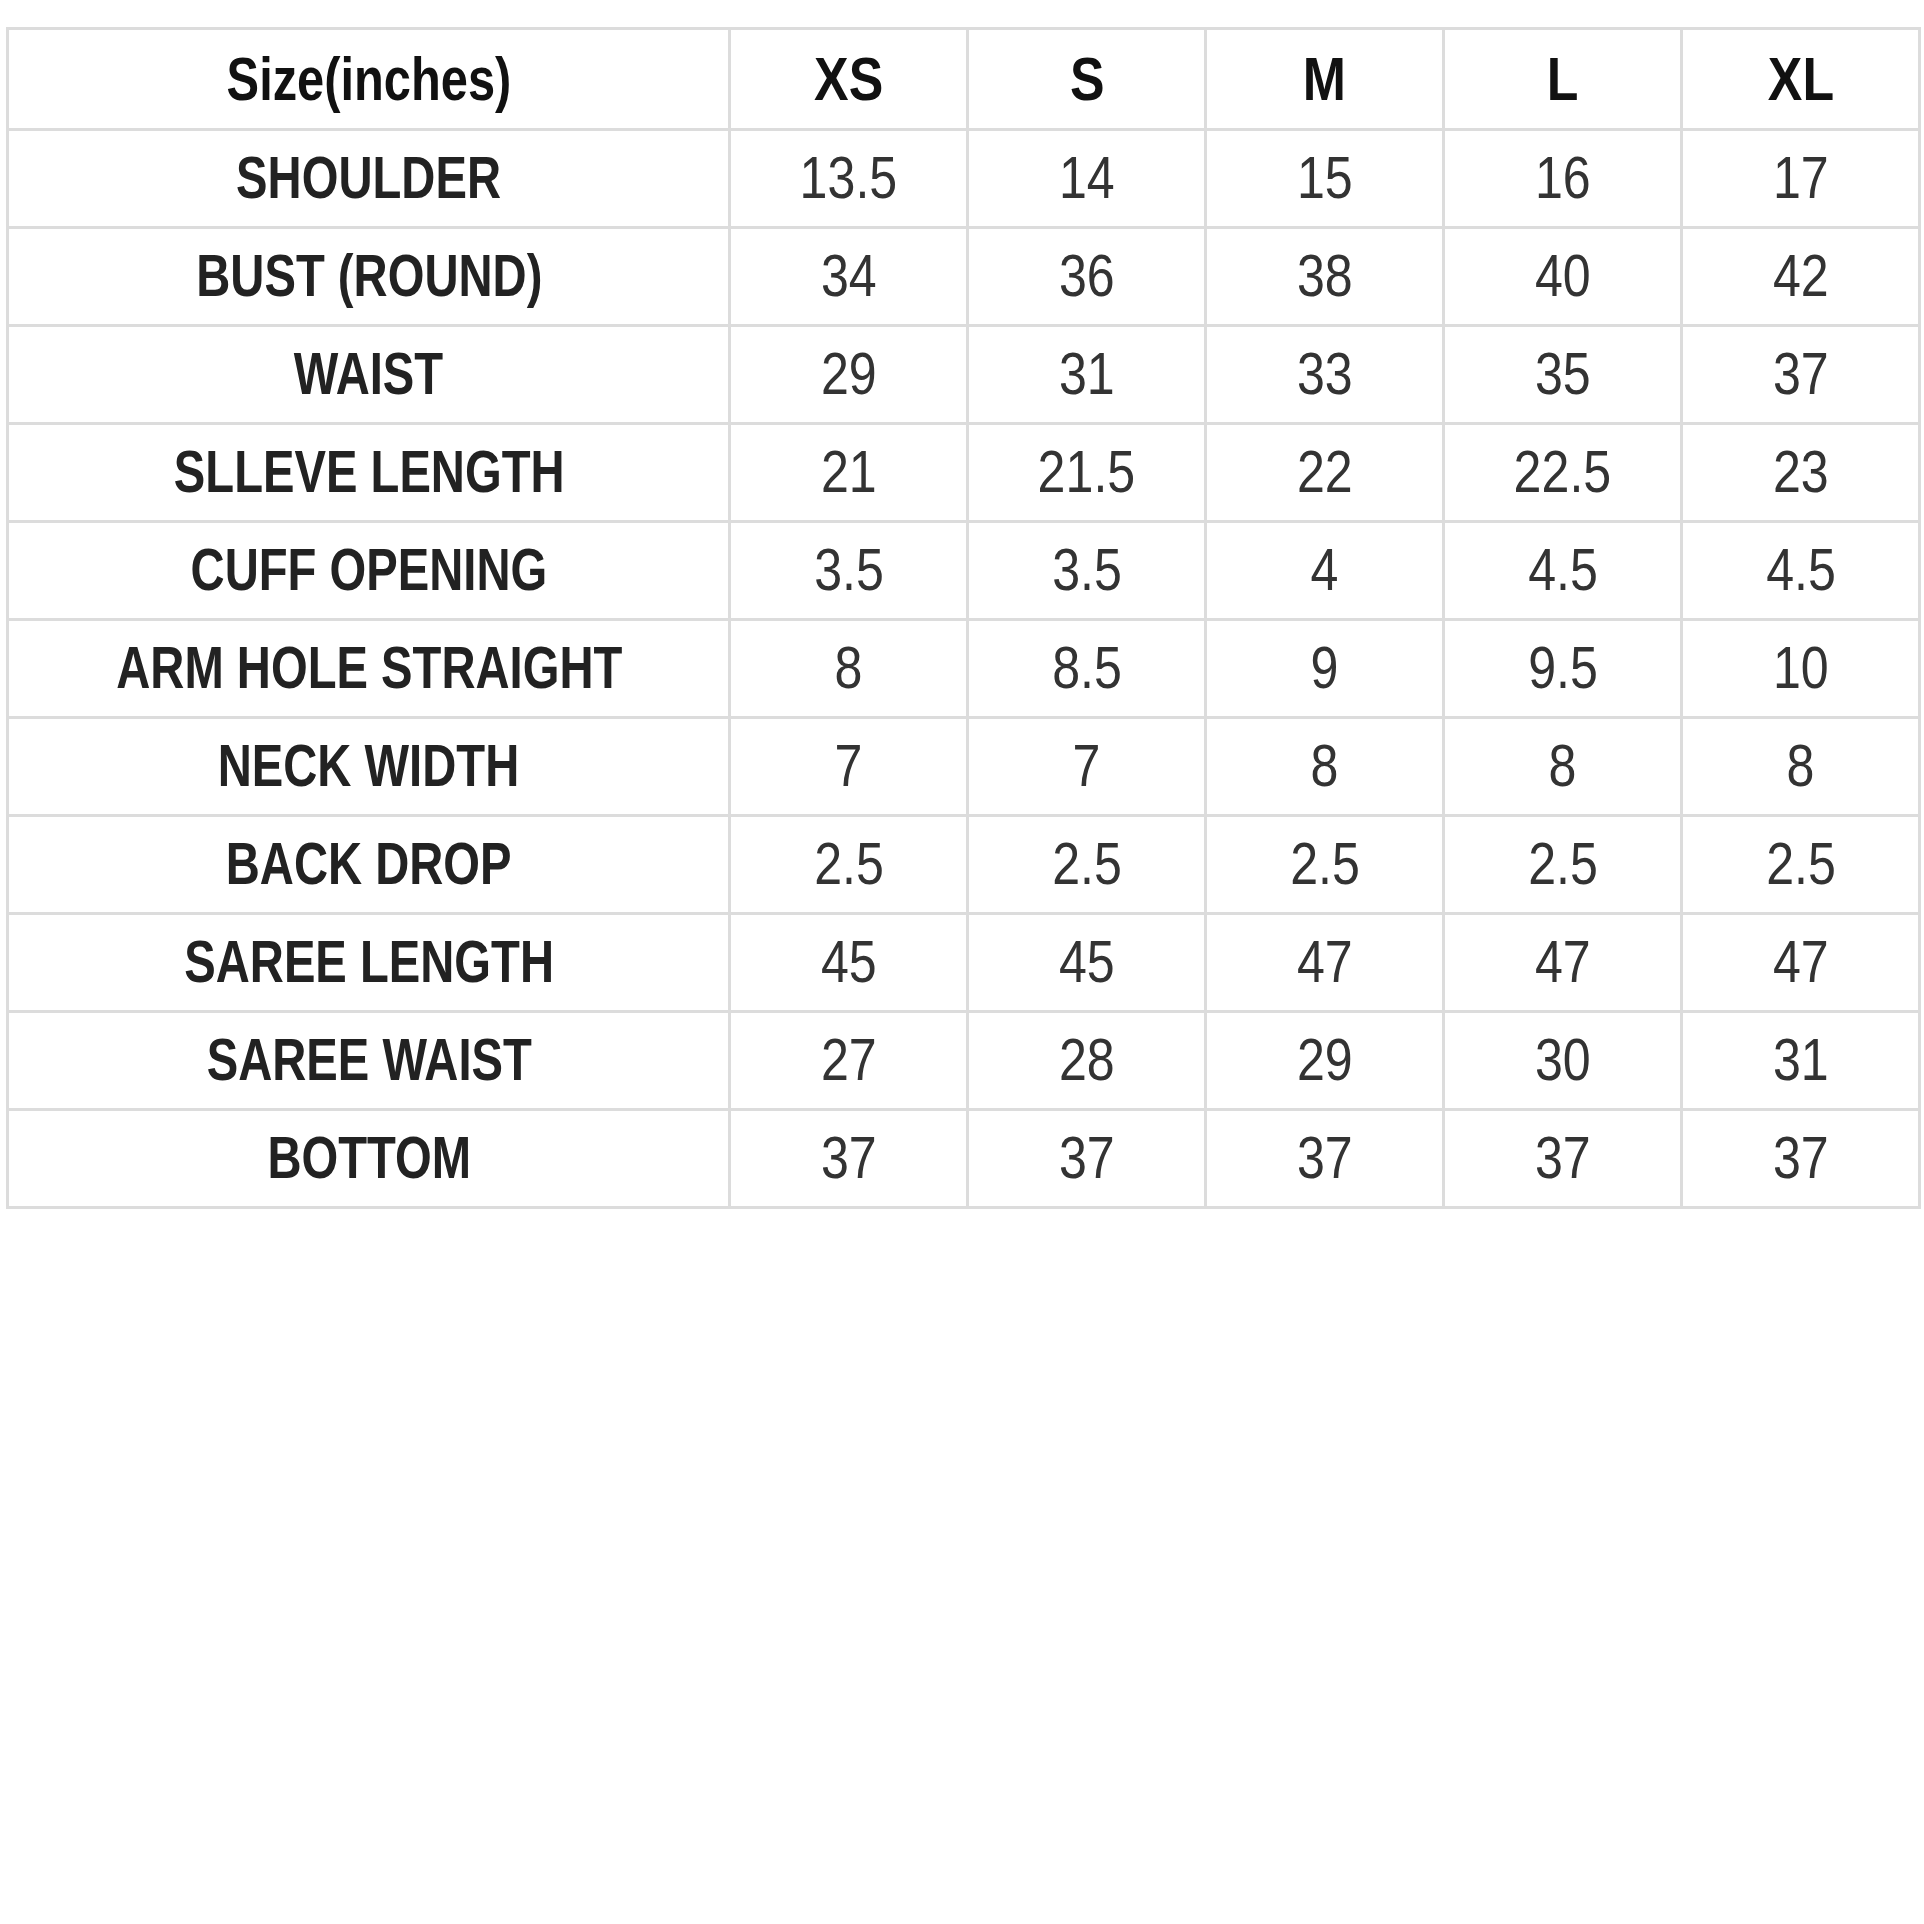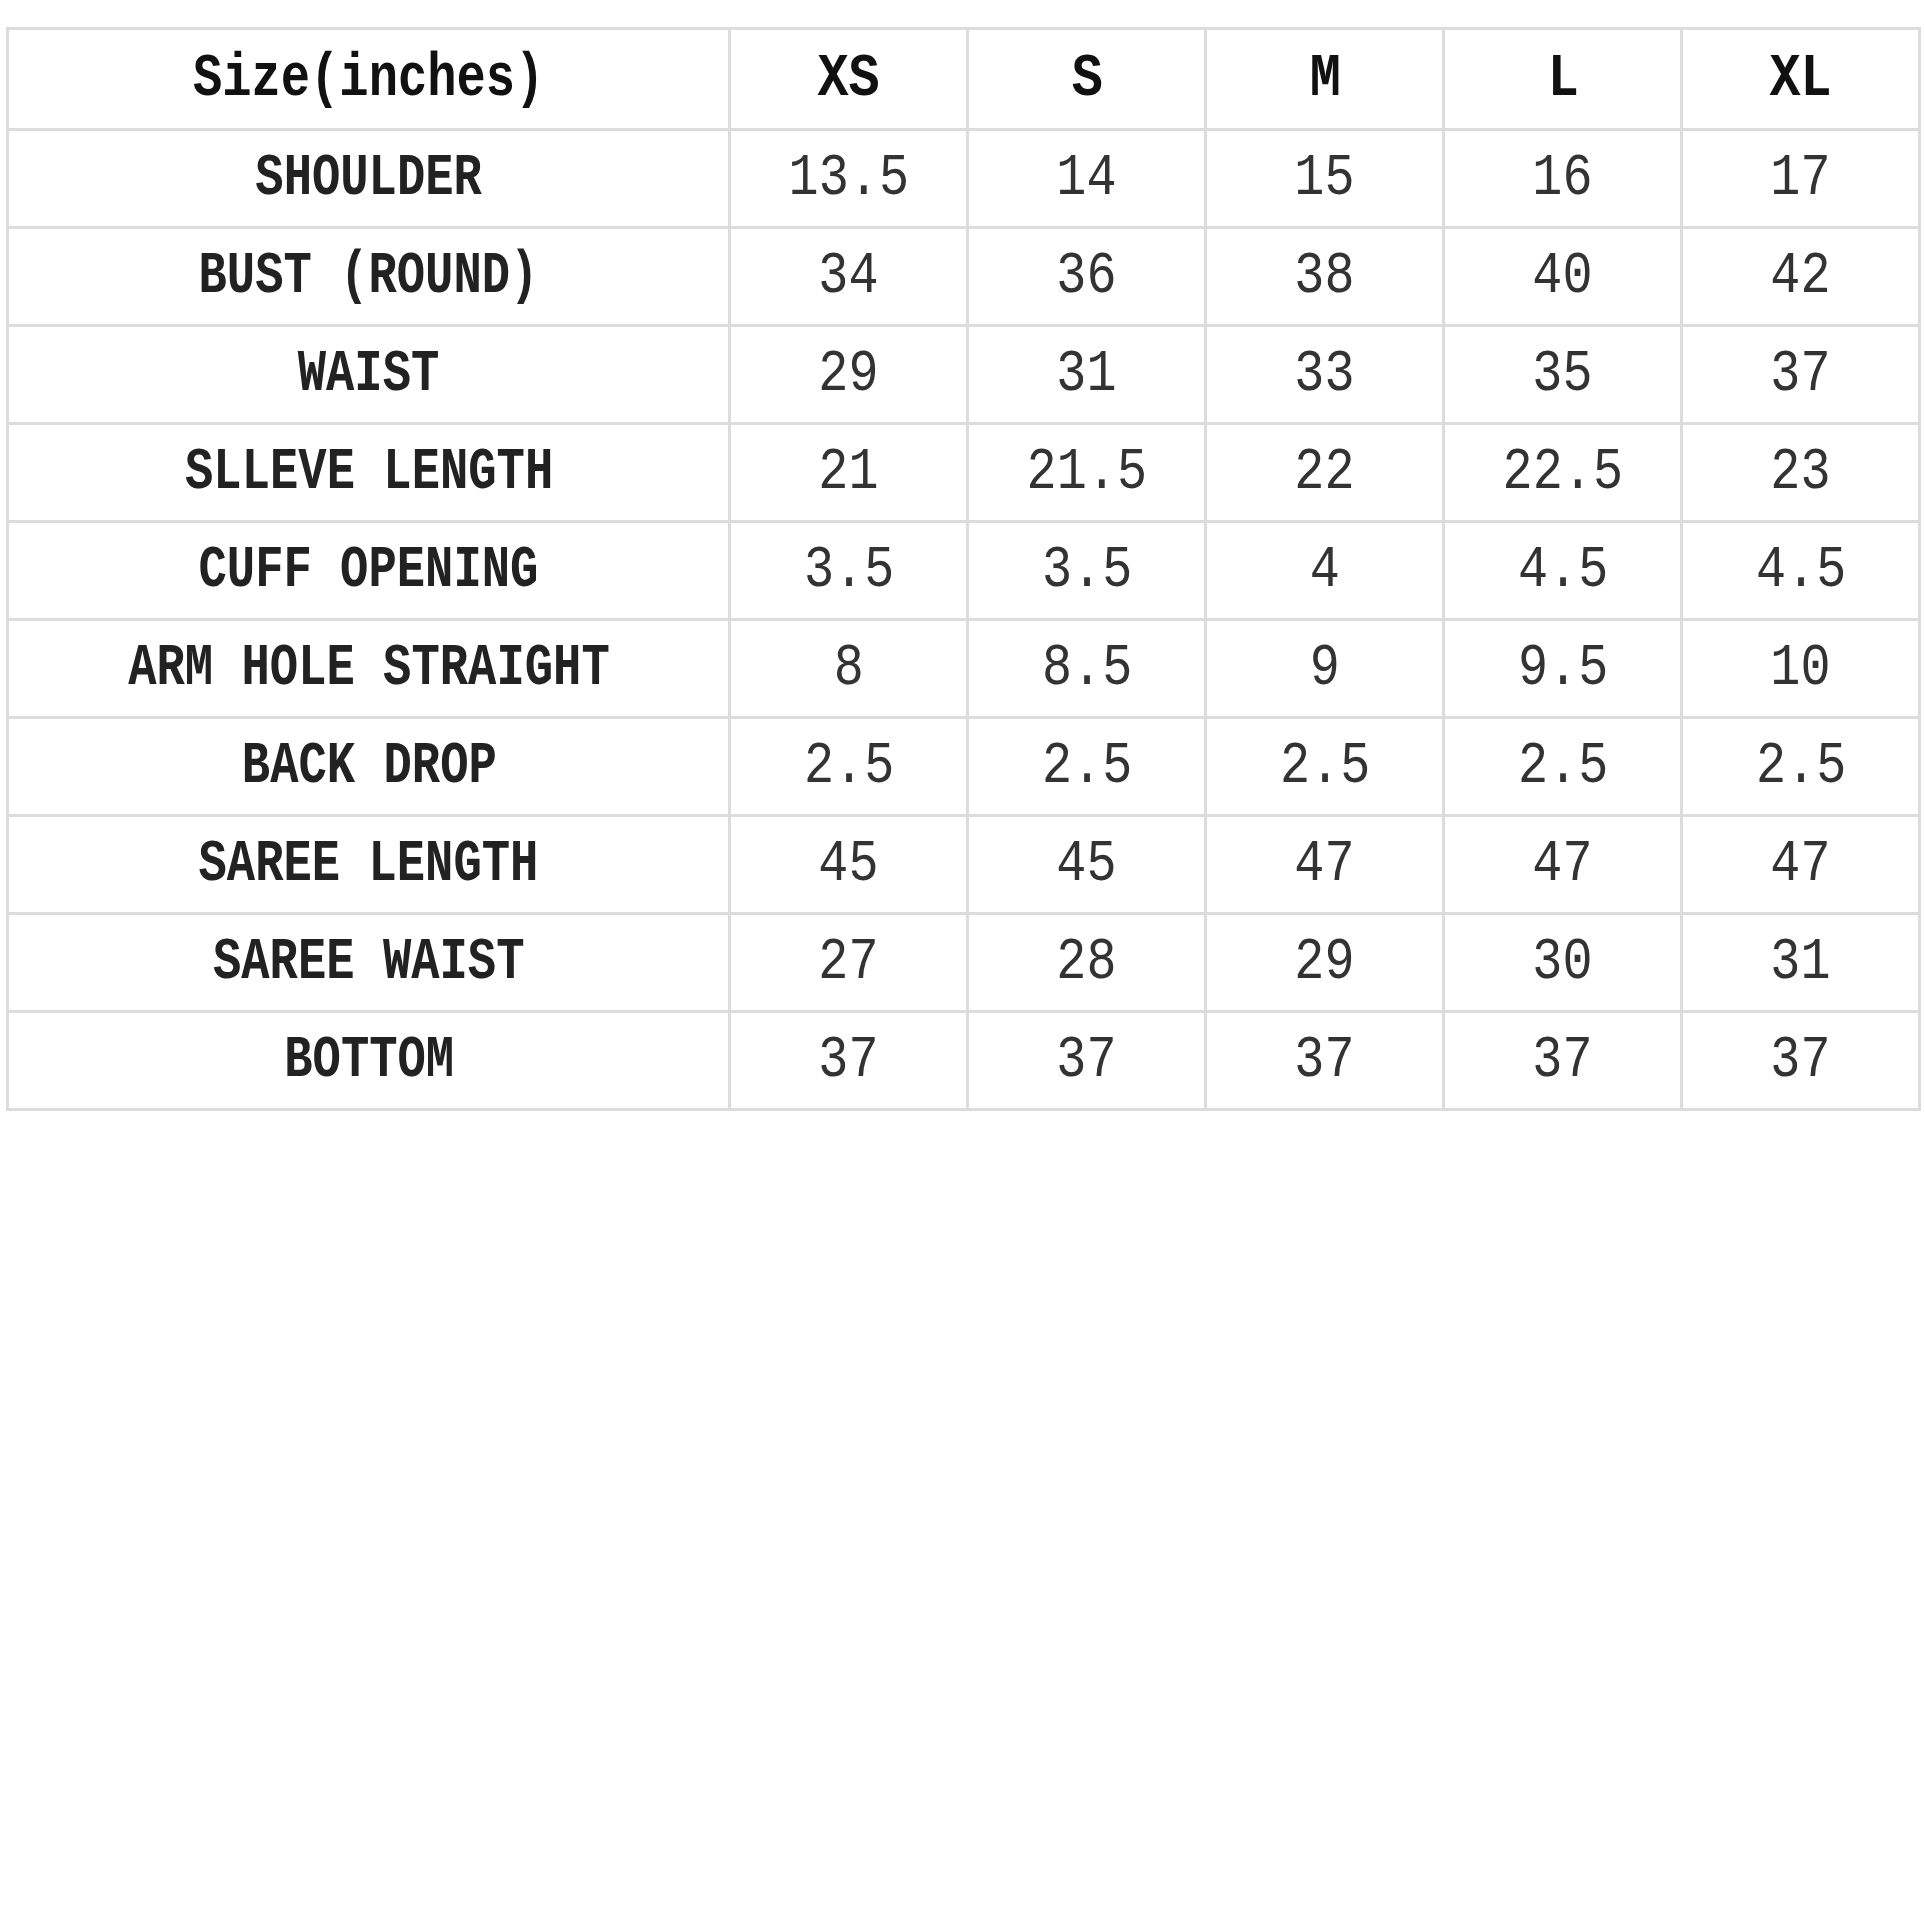--- a/index.html
+++ b/index.html
@@ -8,21 +8,20 @@
     width: 1925px;
     height: 1925px;
     background: var(--page-bg, #ffffff);
     font-family: "Liberation Sans", sans-serif;
     overflow: hidden;
   }
   .table-wrap {
     position: absolute;
     top: 26.5px;
     left: 6.4px;
-    font-family: Liberation Mono, monospace;
   }
   table.size-chart {
     border-collapse: collapse;
     table-layout: fixed;
     width: 1913px;
     background: var(--cell-bg, #ffffff);
   }
   table.size-chart th, table.size-chart td {
     border: 3.2px solid var(--grid, #dcdcdc);
     text-align: center;
@@ -138,20 +137,28 @@
         </tr>
         <tr class="data-row">
           <th><span class="label-text">ARM HOLE STRAIGHT</span></th>
           <td><span class="value-text">8</span></td>
           <td><span class="value-text">8.5</span></td>
           <td><span class="value-text">9</span></td>
           <td><span class="value-text">9.5</span></td>
           <td><span class="value-text">10</span></td>
         </tr>
         <tr class="data-row">
+          <th><span class="label-text">NECK WIDTH</span></th>
+          <td><span class="value-text">7</span></td>
+          <td><span class="value-text">7</span></td>
+          <td><span class="value-text">8</span></td>
+          <td><span class="value-text">8</span></td>
+          <td><span class="value-text">8</span></td>
+        </tr>
+        <tr class="data-row">
           <th><span class="label-text">BACK DROP</span></th>
           <td><span class="value-text">2.5</span></td>
           <td><span class="value-text">2.5</span></td>
           <td><span class="value-text">2.5</span></td>
           <td><span class="value-text">2.5</span></td>
           <td><span class="value-text">2.5</span></td>
         </tr>
         <tr class="data-row">
           <th><span class="label-text">SAREE LENGTH</span></th>
           <td><span class="value-text">45</span></td>

